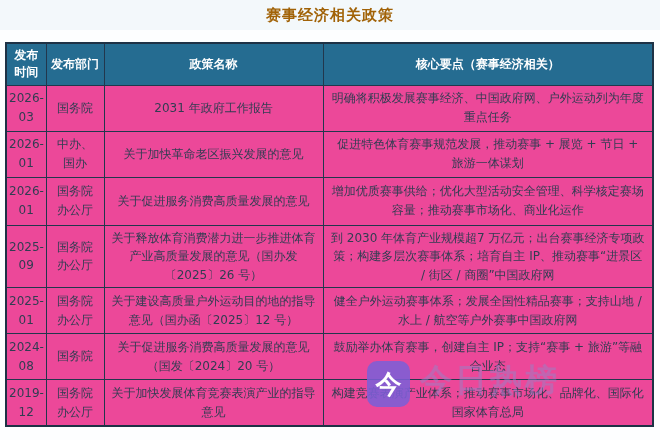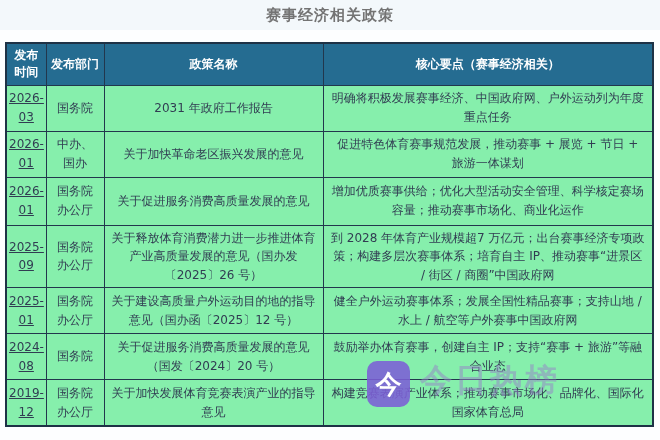--- a/index.html
+++ b/index.html
@@ -11,44 +11,44 @@
     overflow: hidden;
   }
   .titlebar {
     position: absolute; top: 0; left: 0;
     width: 660px; height: 30px;
     background: #f3f8fb;
     display: flex; align-items: center; justify-content: center;
   }
   .title {
     font-size: 15px; font-weight: bold;
-    color: #737373; letter-spacing: 1px;
+    color: #a16207; letter-spacing: 1px;
   }
   table.policy {
     position: absolute; top: 42px; left: 5px;
     width: 647px;
     border-collapse: collapse; table-layout: fixed;
-    background: #86efac;
+    background: #ec4899;
     border: 2px solid #1e3246;
   }
   .policy th, .policy td { border: 1px solid #22374d; }
   .policy th {
     background: #256c91; color: #ffffff;
     font-size: 12px; font-weight: bold;
     height: 42px; padding: 2px 4px;
     text-align: center; vertical-align: middle;
     line-height: 1.4;
   }
   .policy td {
     color: #313d52; font-size: 12px;
     padding: 3px 6px;
     text-align: center; vertical-align: middle;
     line-height: 1.55;
   }
-  .policy td.c-date { padding: 3px 2px; text-decoration: underline; }
+  .policy td.c-date { padding: 3px 2px; }
   .policy tbody tr { height: 46px; }
   .policy tbody tr:nth-child(3) { height: 48px; }
   .policy tbody tr:nth-child(4) { height: 62px; margin-top: 33px; }
   col.c1 { width: 40px; }
   col.c2 { width: 58px; }
   col.c3 { width: 219px; }
   col.c4 { width: 330px; }
   .wm-logo {
     position: absolute; left: 367px; top: 361px;
     width: 43px; height: 46px;
@@ -108,21 +108,21 @@
     <tr>
       <td class="c-date">2026-01</td>
       <td>国务院办公厅</td>
       <td>关于促进服务消费高质量发展的意见</td>
       <td>增加优质赛事供给；优化大型活动安全管理、科学核定赛场容量；推动赛事市场化、商业化运作</td>
     </tr>
     <tr>
       <td class="c-date">2025-09</td>
       <td>国务院办公厅</td>
       <td>关于释放体育消费潜力进一步推进体育产业高质量发展的意见（国办发〔2025〕26 号）</td>
-      <td>到 2028 年体育产业规模超7 万亿元；出台赛事经济专项政策；构建多层次赛事体系；培育自主 IP、推动赛事“进景区 / 街区 / 商圈”中国政府网</td>
+      <td>到 2030 年体育产业规模超7 万亿元；出台赛事经济专项政策；构建多层次赛事体系；培育自主 IP、推动赛事“进景区 / 街区 / 商圈”中国政府网</td>
     </tr>
     <tr>
       <td class="c-date">2025-01</td>
       <td>国务院办公厅</td>
       <td>关于建设高质量户外运动目的地的指导意见（国办函〔2025〕12 号）</td>
       <td>健全户外运动赛事体系；发展全国性精品赛事；支持山地 / 水上 / 航空等户外赛事中国政府网</td>
     </tr>
     <tr>
       <td class="c-date">2024-08</td>
       <td>国务院</td>

